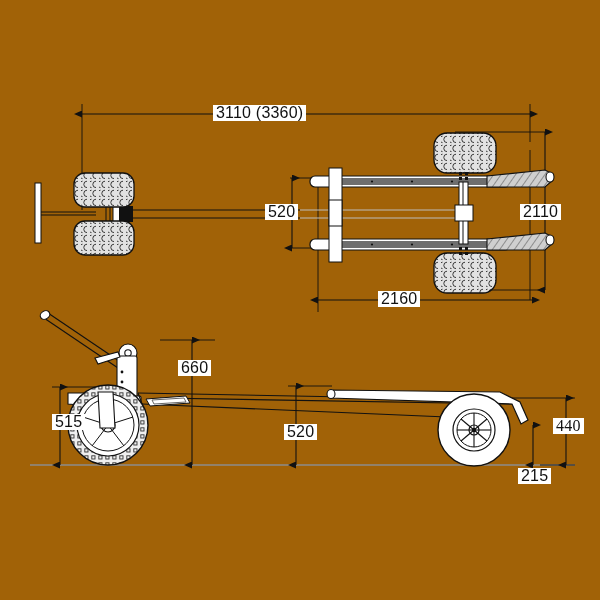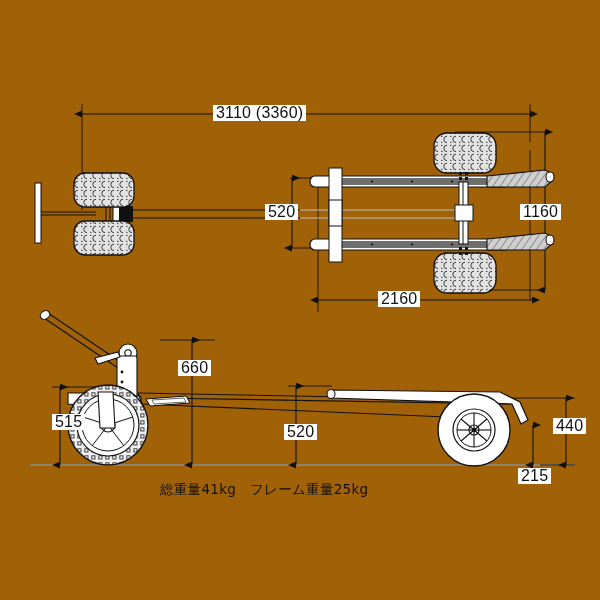--- a/index.html
+++ b/index.html
@@ -268,31 +268,30 @@
 
       <g>
         <path d="M146,399 L186,396 L190,403 L150,406 Z" fill="#ffffff" stroke="#111" stroke-width="1"></path>
         <path d="M152,400 L184,398 L186,402 L154,404 Z" fill="none" stroke="#666" stroke-width="1"></path>
       </g>
     </g>
   </svg>
 
   <div class="dimtext big" style="left:213px; top:105px;">3110 (3360)</div>
 
-  <div class="dimtext big" style="left:520px; top:204px;">1160</div>
+  <div class="dimtext big" style="left:520px; top:204px;">2110</div>
 
   <div class="dimtext big" style="left:378px; top:291px;">2160</div>
 
   <div class="dimtext big" style="left:265px; top:204px;">520</div>
 
   <div class="dimtext big" style="left:178px; top:360px;">660</div>
 
   <div class="dimtext big" style="left:52px; top:414px;">515</div>
 
   <div class="dimtext big" style="left:284px; top:424px;">520</div>
 
-  <div class="dimtext big" style="left:553px; top:418px;">440</div>
+  <div class="dimtext big" style="left:553px; top:418px;font-family:Liberation Serif, serif;">440</div>
 
   <div class="dimtext big" style="left:518px; top:468px;text-align:right;">215</div>
 
-  <div class="caption" style="left:160px; top:481px;">総重量41kg　フレーム重量25kg</div>
 
 </div>
 
 </body></html>

